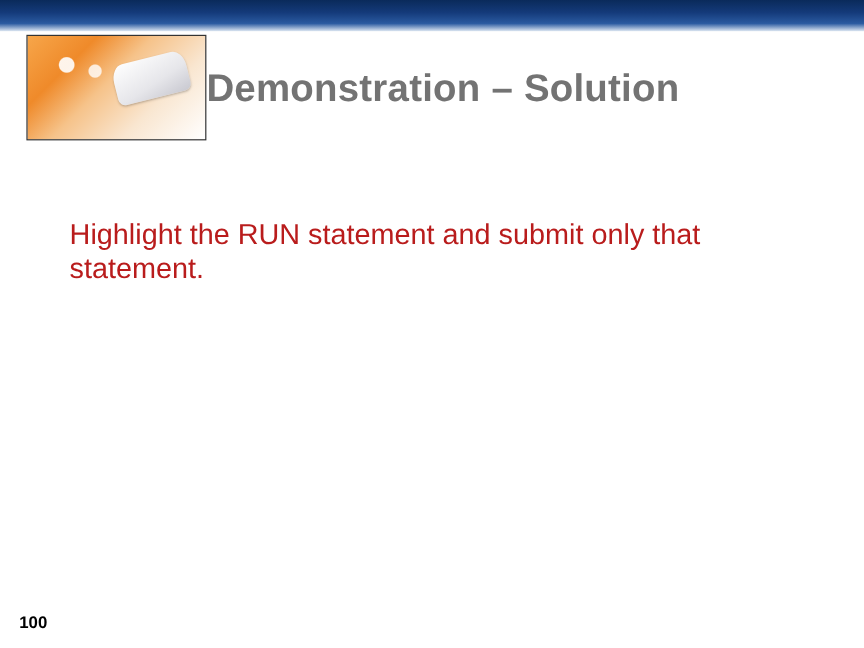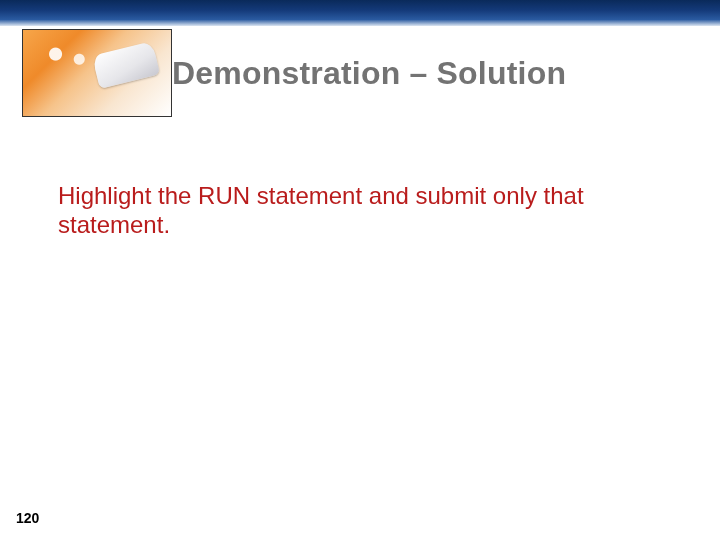--- a/index.html
+++ b/index.html
@@ -86,13 +86,13 @@
 
 <div class="title-row">
   <div class="thumb"></div>
   <div class="title-text">Demonstration – Solution</div>
 </div>
 
 <div class="body-text">
   <p>Highlight the RUN statement and submit only that statement.</p>
 </div>
 
-<div class="page-number">120</div>
+<div class="page-number">100</div>
 
 </body></html>

